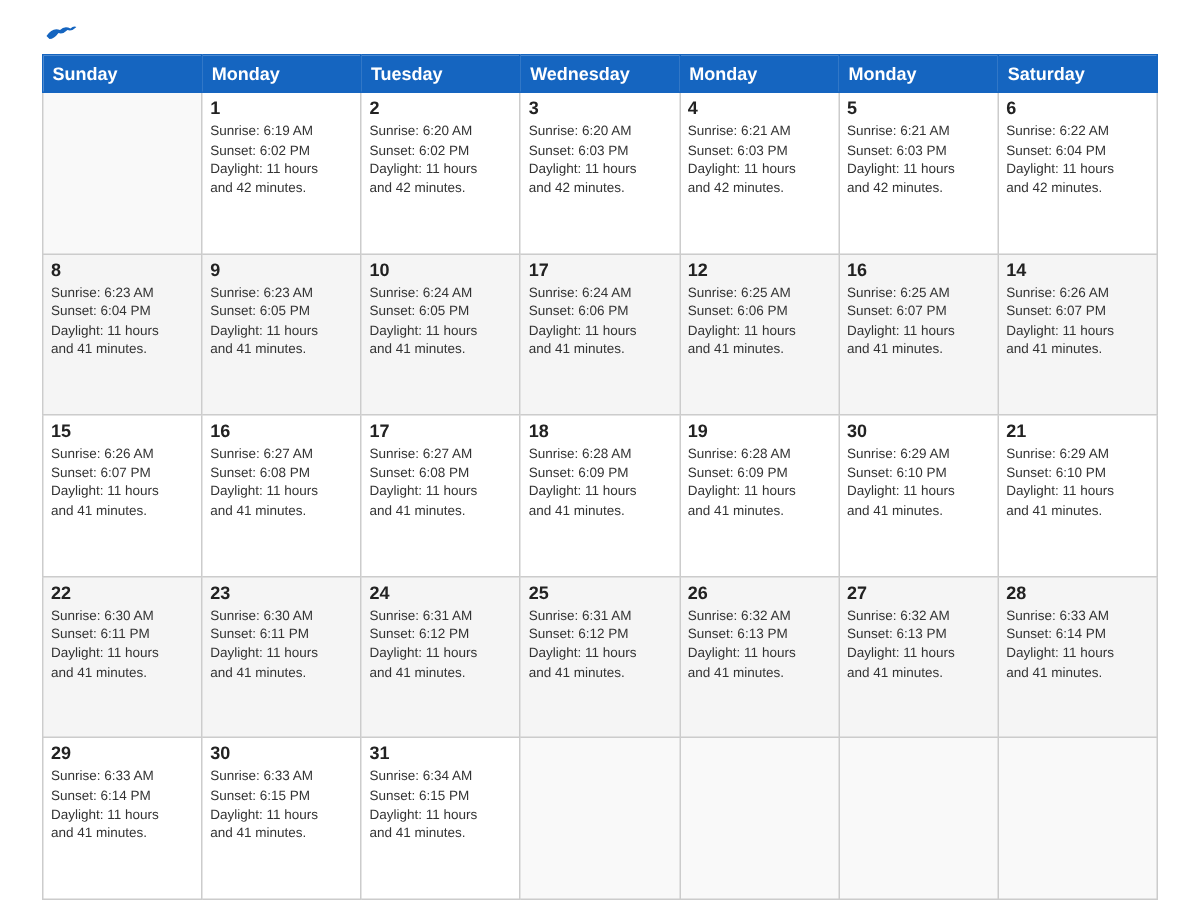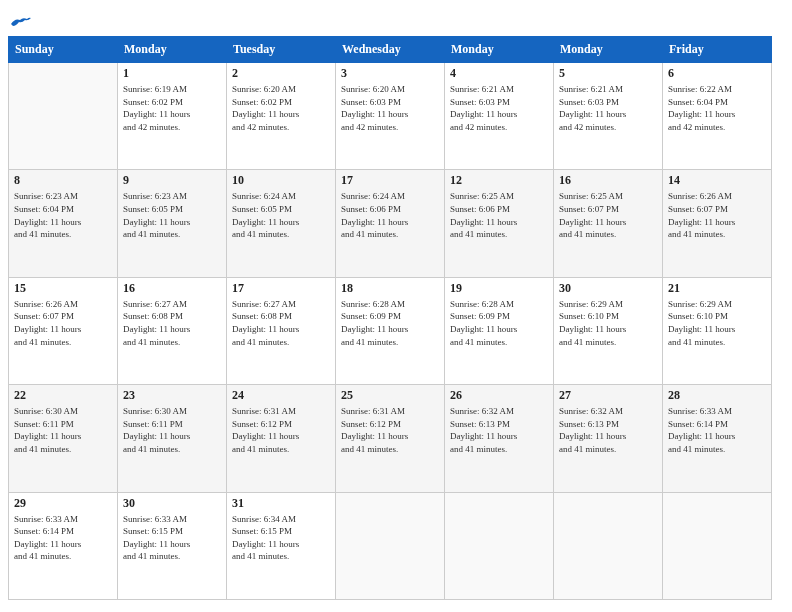--- a/index.html
+++ b/index.html
@@ -6,24 +6,23 @@
     body {
       font-family: Arial, sans-serif;
       background: #fff;
       width: 792px;
       height: 612px;
       overflow: hidden;
     }
     .page {
       width: 792px;
       height: 612px;
-      padding: 16px 20px 12px 8px;
+      padding: 16px 20px 12px 28px;
       display: flex;
       flex-direction: column;
-      font-family: Liberation Serif, serif;
     }
     .header {
       display: flex;
       justify-content: space-between;
       align-items: flex-start;
       margin-bottom: 8px;
     }
     .logo-area {
       display: flex;
       flex-direction: column;
@@ -107,21 +106,21 @@
 
   <table class="calendar">
     <thead>
       <tr>
       <th>Sunday</th>
           <th>Monday</th>
           <th>Tuesday</th>
           <th>Wednesday</th>
           <th>Monday</th>
           <th>Monday</th>
-          <th>Friday</th>
+          <th>Saturday</th>
         </tr>
     </thead>
     <tbody id="calendar-body">
     <tr>
           <td class="empty-cell"></td>
           <td>
             <span class="day-num">1</span>
             <div class="day-info">Sunrise: 6:19 AM<br>Sunset: 6:02 PM<br>Daylight: 11 hours<br>and 42 minutes.</div>
           </td>
           <td>

